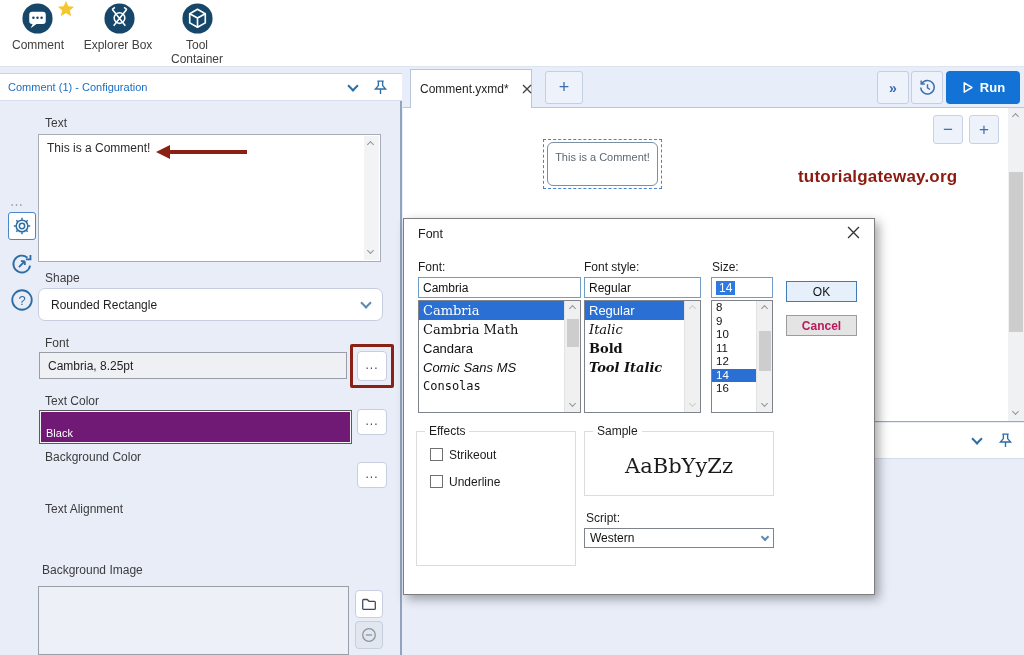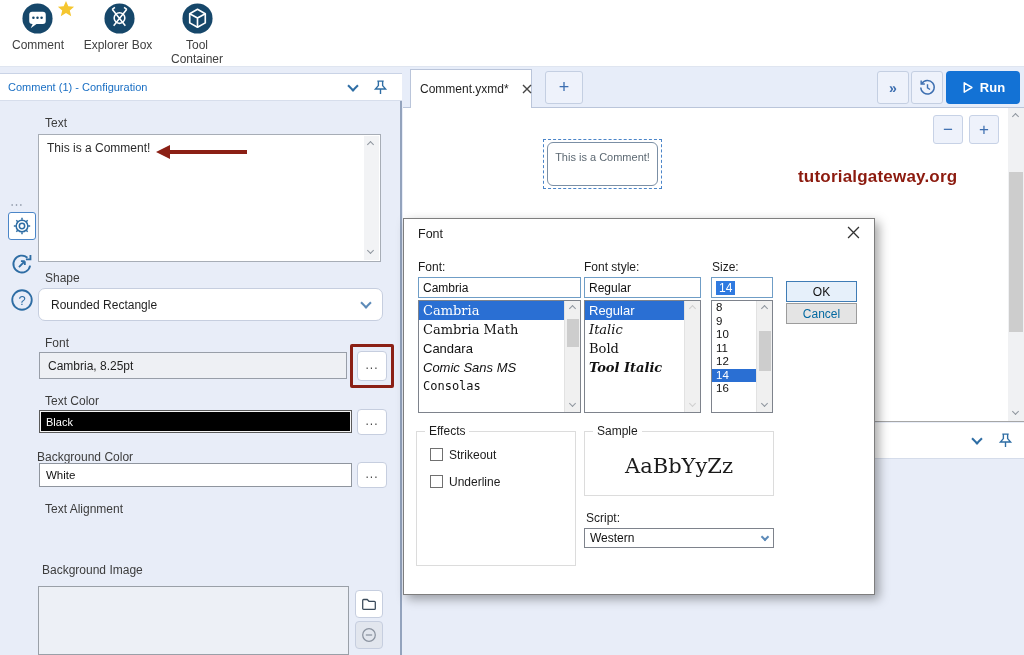--- a/index.html
+++ b/index.html
@@ -34,21 +34,21 @@
   .arrow-head { left:156px; top:145px; width:0; height:0; border-top:7px solid transparent; border-bottom:7px solid transparent; border-right:14px solid #8b2015; }
   .arrow-tail { left:169px; top:150px; width:78px; height:4px; background:#8b2015; }
 
   .select-box { background:#fff; border:1px solid #c6cedf; border-radius:7px; font-size:12px; color:#1f1f1f; display:flex; align-items:center; padding:0 12px; }
   .select-box .chev { margin-left:auto; border-color:#5c8ab8; margin-top:-4px; }
 
   .sunken { background:#eef0f4; border:1px solid #989ea8; font-size:12px; color:#1f1f1f; display:flex; align-items:center; padding:0 8px; }
   .browse-btn { background:#fff; border:1px solid #c6cedf; border-radius:4px; font-size:12px; color:#444; text-align:center; line-height:18px; }
   #annot-rect { left:350px; top:344px; width:44px; height:44px; border:3px solid #8b2015; border-radius:2px; }
 
-  #text-color-field { left:39px; top:410px; width:313px; height:23px; background:#000000; border:1px solid #5a5a5a; box-shadow:inset 0 0 0 1px #f5f5f5; color:#fff; font-size:11px; display:flex; align-items:center; padding:0 6px; }
+  #text-color-field { left:39px; top:410px; width:313px; height:23px; background:#701a75; border:1px solid #5a5a5a; box-shadow:inset 0 0 0 1px #f5f5f5; color:#fff; font-size:11px; display:flex; padding:16px 6px; }
   #bg-color-field { left:39px; top:463px; width:313px; height:24px; background:#fff; border:1px solid #8f959e; font-size:11.5px; color:#111; display:flex; align-items:center; padding:0 6px; }
 
   #bgimg-box { left:38px; top:586px; width:311px; height:69px; background:#edf0f6; border:1px solid #9aa0a8; }
   .sq-btn { width:28px; height:28px; border:1px solid #c6cedf; border-radius:4px; background:#fff; display:flex; align-items:center; justify-content:center; }
 
   
   #tabbar { left:403px; top:67px; width:621px; height:41px; background:#e7edf9; border-bottom:1px solid #bac5da; }
   #doc-tab { position:absolute; left:7px; top:2px; width:122px; height:39px; background:#fff; border:1px solid #bac5da; border-bottom:none; display:flex; align-items:center; padding:0 9px; font-size:12px; color:#1f1f1f; z-index:2; }
   .bar-btn { position:absolute; top:4px; height:33px; border:1px solid #c4cfe2; border-radius:3px; background:#eef2fb; color:#3c6eb0; display:flex; align-items:center; justify-content:center; }
   #run-btn { position:absolute; left:543px; top:4px; width:74px; height:33px; background:#1372d5; border-radius:4px; color:#fff; font-size:13px; font-weight:bold; display:flex; align-items:center; justify-content:center; gap:6px; }
@@ -81,21 +81,21 @@
   .li.sel { background:#2a6fd3; color:#fff; }
   .serif { font-family:"DejaVu Serif", serif; }
   .mono  { font-family:"DejaVu Sans Mono", monospace; font-size:12px; }
   .comic { font-style:italic; }
   .list-scroll { position:absolute; right:0; top:0; bottom:0; width:16px; background:#f0f0f0; border-left:1px solid #e2e2e2; }
   .ls-thumb { position:absolute; left:2px; width:12px; background:#cdcdcd; }
   .li-sz { height:13.5px; line-height:13.5px; padding-left:4px; font-size:11.5px; color:#111; }
   .li-sz.sel { background:#2a6fd3; color:#fff; }
   .fd-btn { position:absolute; left:382px; width:71px; height:21px; font-size:12px; display:flex; align-items:center; justify-content:center; }
   #ok-btn { top:62px; background:#e6f0fa; border:1px solid #3f7cb5; color:#111; }
-  #cancel-btn { top:84px; background:#e4e4e4; border:1px solid #9c9c9c; color:#0369a1; }
+  #cancel-btn { top:96px; background:#e4e4e4; border:1px solid #9c9c9c; color:#be185d;font-weight:bold; }
   .groupbox { position:absolute; border:1px solid #dcdcdc; }
   .group-lbl { position:absolute; top:-8px; left:8px; background:#fff; padding:0 4px; font-size:12px; color:#1c1c1c; }
   .cb { position:absolute; left:13px; width:13px; height:13px; background:#fff; border:1px solid #707070; }
   .cb-lbl { position:absolute; left:32px; font-size:12px; color:#1c1c1c; }
   #sample-text { position:absolute; left:0; right:0; top:22px; text-align:center; font-family:"DejaVu Serif", serif; font-size:21px; color:#1a1a1a; }
   #script-select { position:absolute; left:180px; top:309px; width:190px; height:20px; border:1px solid #7e838c; font-size:12px; color:#111; display:flex; align-items:center; padding:0 5px; }
   #script-select .chev { margin-left:auto; border-color:#5c8ab8; margin-top:-3px; width:6px; height:6px; }
   .ellip { line-height:10px; letter-spacing:1px; }
 </style>
 </head>
@@ -211,24 +211,21 @@
   </div>
   <div class="abs browse-btn ellip" style="left:357px; top:250px; width:30px; height:30px; line-height:26px;">...</div>
   <div class="abs" id="annot-rect" style="top:243px;"></div>
 
   <div class="abs lbl" style="left:45px; top:293px;">Text Color</div>
   <div class="abs" id="text-color-field" style="top:309px;">
     <span>Black</span>
   </div>
   <div class="abs browse-btn ellip" style="left:357px; top:308px; width:30px; height:26px; line-height:22px;">...</div>
 
-  <div class="abs lbl" style="left:37px; top:349px;">Background Color</div>
-  <div class="abs" id="bg-color-field" style="top:362px;">
-    <span>White</span>
-  </div>
+  <div class="abs lbl" style="left:45px; top:349px;">Background Color</div>
   <div class="abs browse-btn ellip" style="left:357px; top:361px; width:30px; height:26px; line-height:22px;">...</div>
 
   <div class="abs lbl" style="left:45px; top:401px;">Text Alignment</div>
 
   <div class="abs lbl" style="left:42px; top:462px;">Background Image</div>
   <div class="abs" id="bgimg-box" style="top:485px;"></div>
   <div class="abs sq-btn" style="left:355px; top:489px;">
     <span>
       <svg width="18" height="18" viewBox="0 0 20 20" fill="none" stroke="#3a4a5a" stroke-width="1.4">
           <path d="M3 6a1 1 0 0 1 1-1h4l2 2h6a1 1 0 0 1 1 1v7a1 1 0 0 1-1 1H4a1 1 0 0 1-1-1z"></path>
@@ -339,21 +336,21 @@
     <div class="list-scroll">
       <span class="abs chev chev-sm up" style="left:5px; top:5px;"></span>
       <div class="ls-thumb" style="top:18px; height:28px;"></div>
       <span class="abs chev chev-sm" style="left:5px; bottom:6px;"></span>
     </div>
   </div>
 
   <div class="fd-list" style="left:180px; width:117px;">
     <div class="li sel">Regular</div>
     <div class="li serif" style="font-style:italic;">Italic</div>
-    <div class="li serif" style="font-weight:normal;">Bold</div>
+    <div class="li serif" style="font-weight:bold;">Bold</div>
     <div class="li serif" style="font-weight:bold; font-style:italic;">Tool Italic</div>
     <div class="list-scroll">
       <span class="abs chev chev-sm up" style="left:5px; top:5px; border-color:#cfcfcf;"></span>
       <span class="abs chev chev-sm" style="left:5px; bottom:6px; border-color:#cfcfcf;"></span>
     </div>
   </div>
 
   <div class="fd-list" style="left:307px; width:62px;">
     <div class="li-sz">8</div>
     <div class="li-sz">9</div>

